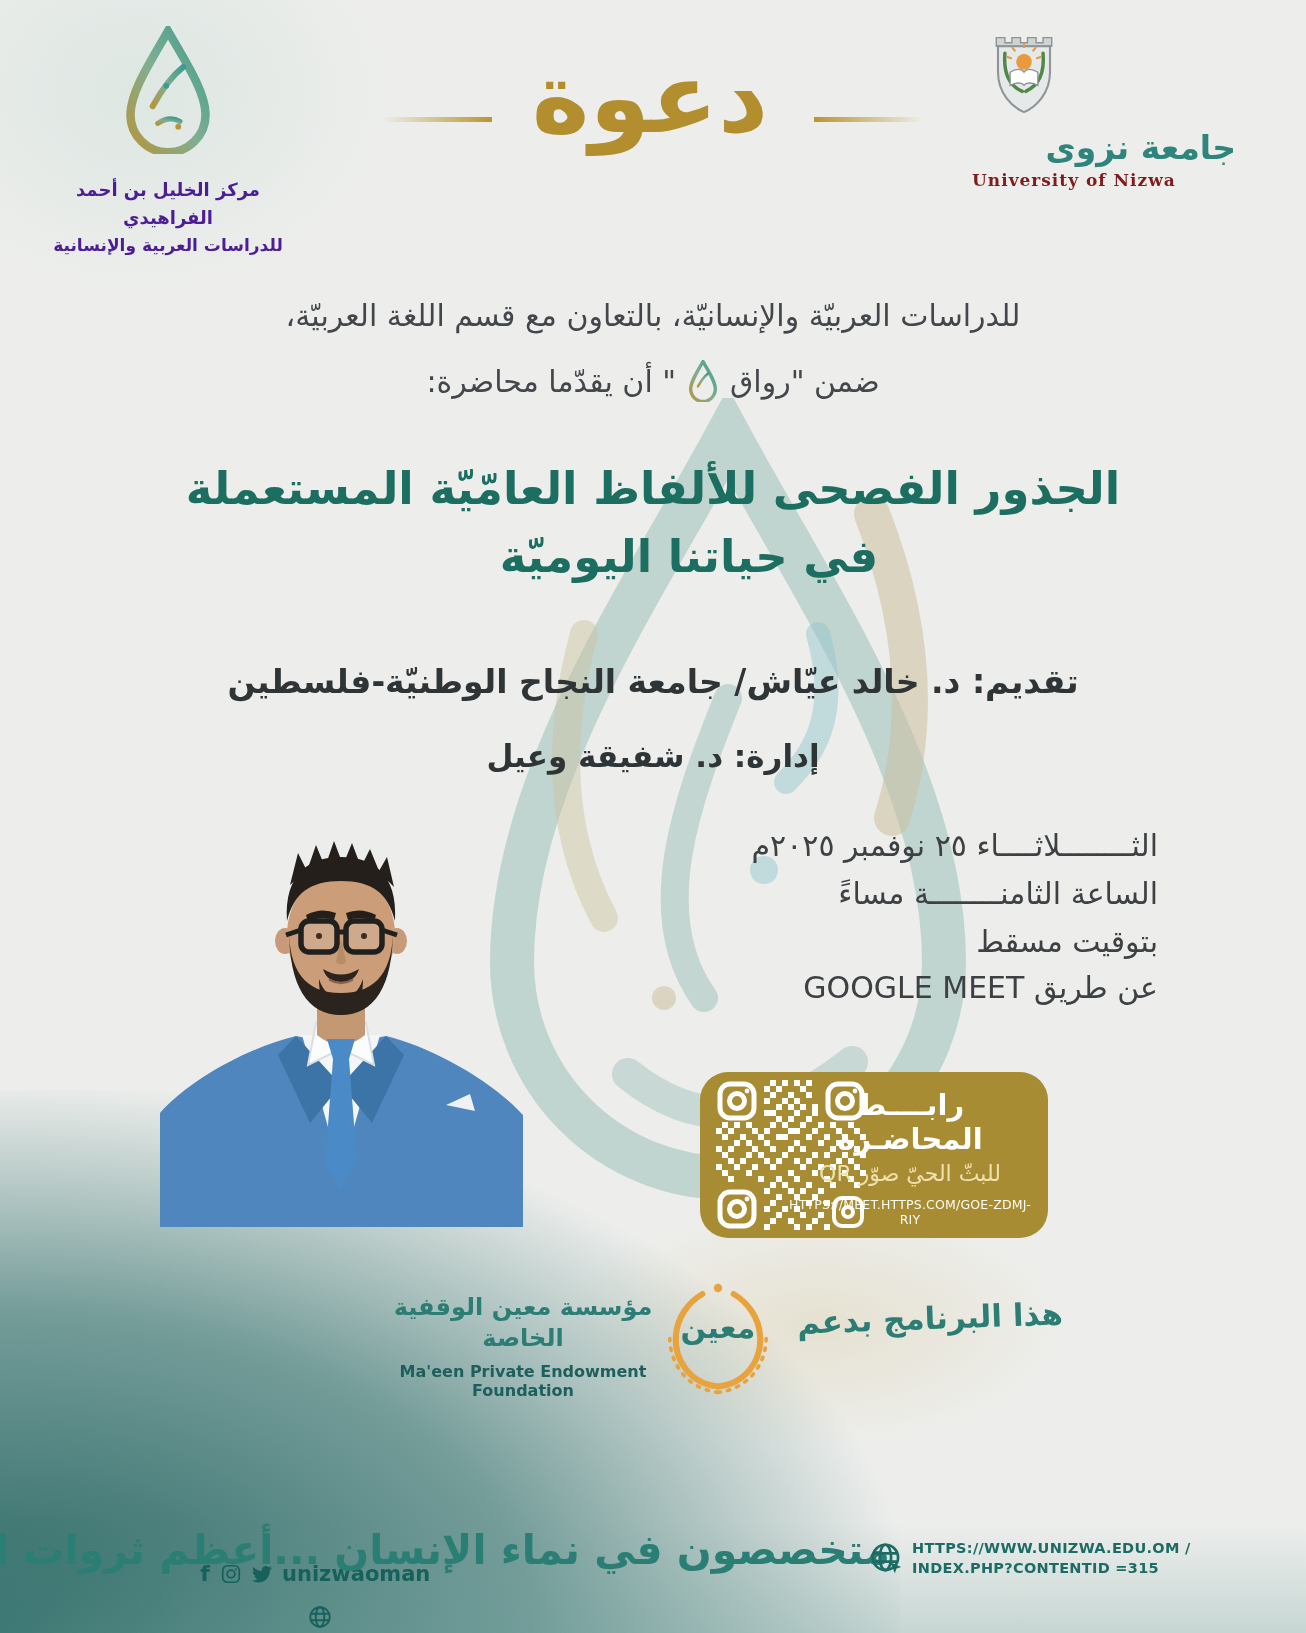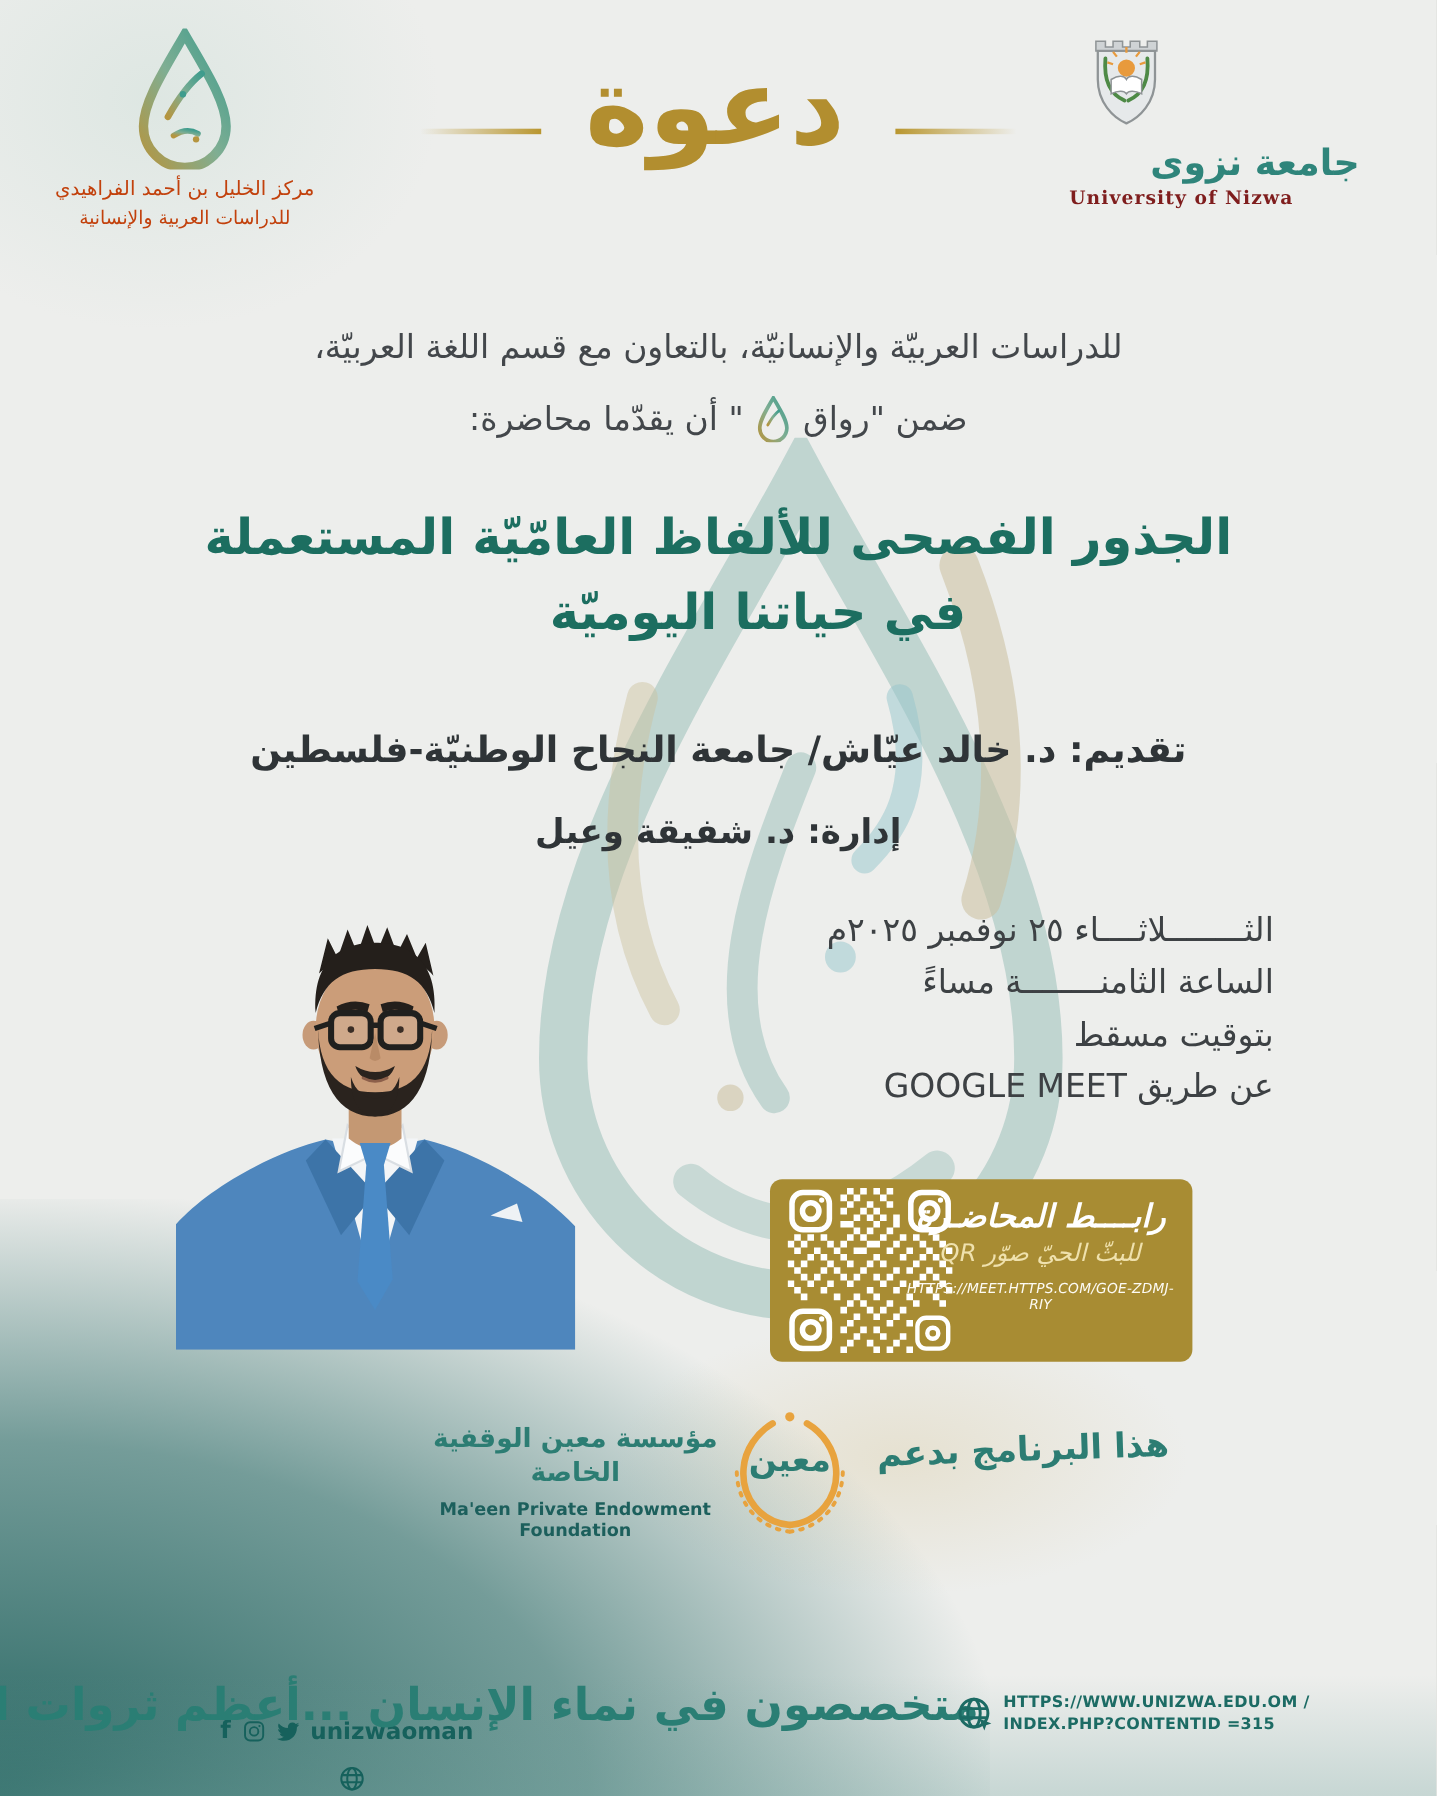--- a/index.html
+++ b/index.html
@@ -15,21 +15,21 @@
   .bottom-band{left:0;bottom:0;width:100%;height:110px;
     background:linear-gradient(to top,rgba(110,160,155,.30),rgba(110,160,155,0));}
   .beige-blob{left:560px;top:1200px;width:520px;height:250px;border-radius:50%;
     background:radial-gradient(closest-side,rgba(226,218,194,.65),rgba(226,218,194,0));}
   
   .line-gold{top:117px;height:5px;}
   .line-gold.l{left:382px;width:110px;background:linear-gradient(to left,#b9962f,rgba(185,150,47,0));}
   .line-gold.r{left:814px;width:110px;background:linear-gradient(to right,#b9962f,rgba(185,150,47,0));}
   
   .khalil-block{left:46px;top:26px;width:244px;text-align:center;}
-  .khalil-name{margin-top:0;color:#c2410c;font-weight:400;font-size:18px;line-height:1.55;}
+  .khalil-name{margin-top:18px;color:#4c1d95;font-weight:700;font-size:18px;line-height:1.55;}
   .khalil-name .l2{font-size:17px;}
   .daawa{left:455px;top:30px;width:390px;text-align:center;color:#b28e2f;
          font-size:98px;font-weight:700;line-height:1.4;}
   .crest-block{left:972px;top:26px;width:264px;}
   .uni-ar{color:#2f857b;font-weight:700;font-size:33px;line-height:1.2;margin-top:2px;}
   .uni-en{color:#7f1d1d;font-family:"DejaVu Serif",serif;font-weight:700;font-size:17px;
           letter-spacing:1px;margin-top:2px;}
   
   .intro{width:100%;text-align:center;direction:rtl;color:#43474b;font-size:30px;font-weight:500;}
   .intro.i1{top:232px;} .intro.i2{top:298px;}
@@ -39,21 +39,21 @@
   .title.t1{top:462px;} .title.t2{top:530px;padding-left:36px;}
   .people{width:100%;text-align:center;direction:rtl;color:#2f3437;font-weight:700;}
   .presenter{top:662px;font-size:33px;}
   .moderator{top:738px;font-size:31px;}
   
   .sched{direction:rtl;text-align:right;right:148px;color:#3d4144;font-size:30px;font-weight:500;white-space:nowrap;}
   .s1{top:828px;} .s2{top:876px;} .s3{top:924px;} .s4{top:970px;}
   
   .photo{left:160px;top:833px;width:363px;height:394px;}
   
-  .qr-panel{left:700px;top:1072px;width:384px;height:166px;background:#a88c33;border-radius:11px;font-style:italic;}
+  .qr-panel{left:700px;top:1072px;width:348px;height:166px;background:#a88c33;border-radius:28px;}
   .qr-code{position:absolute;left:16px;top:8px;width:150px;height:150px;}
   .qr-text{position:absolute;right:12px;top:16px;width:252px;text-align:center;direction:rtl;}
   .qr-title{color:#ffffff;font-size:29px;font-weight:800;}
   .qr-sub{color:#efe1ad;font-size:22px;font-weight:500;margin-top:5px;}
   .qr-url{color:#fdfbf4;font-size:12.5px;font-weight:500;margin-top:11px;direction:ltr;letter-spacing:.2px;}
   
   .support-text{left:780px;top:1300px;width:300px;text-align:center;direction:rtl;
     color:#2c7d73;font-size:31px;font-weight:700;transform:rotate(-2deg);}
   .maeen-logo{left:658px;top:1276px;width:120px;height:120px;}
   .maeen-word{position:absolute;left:0;top:34px;width:120px;text-align:center;

